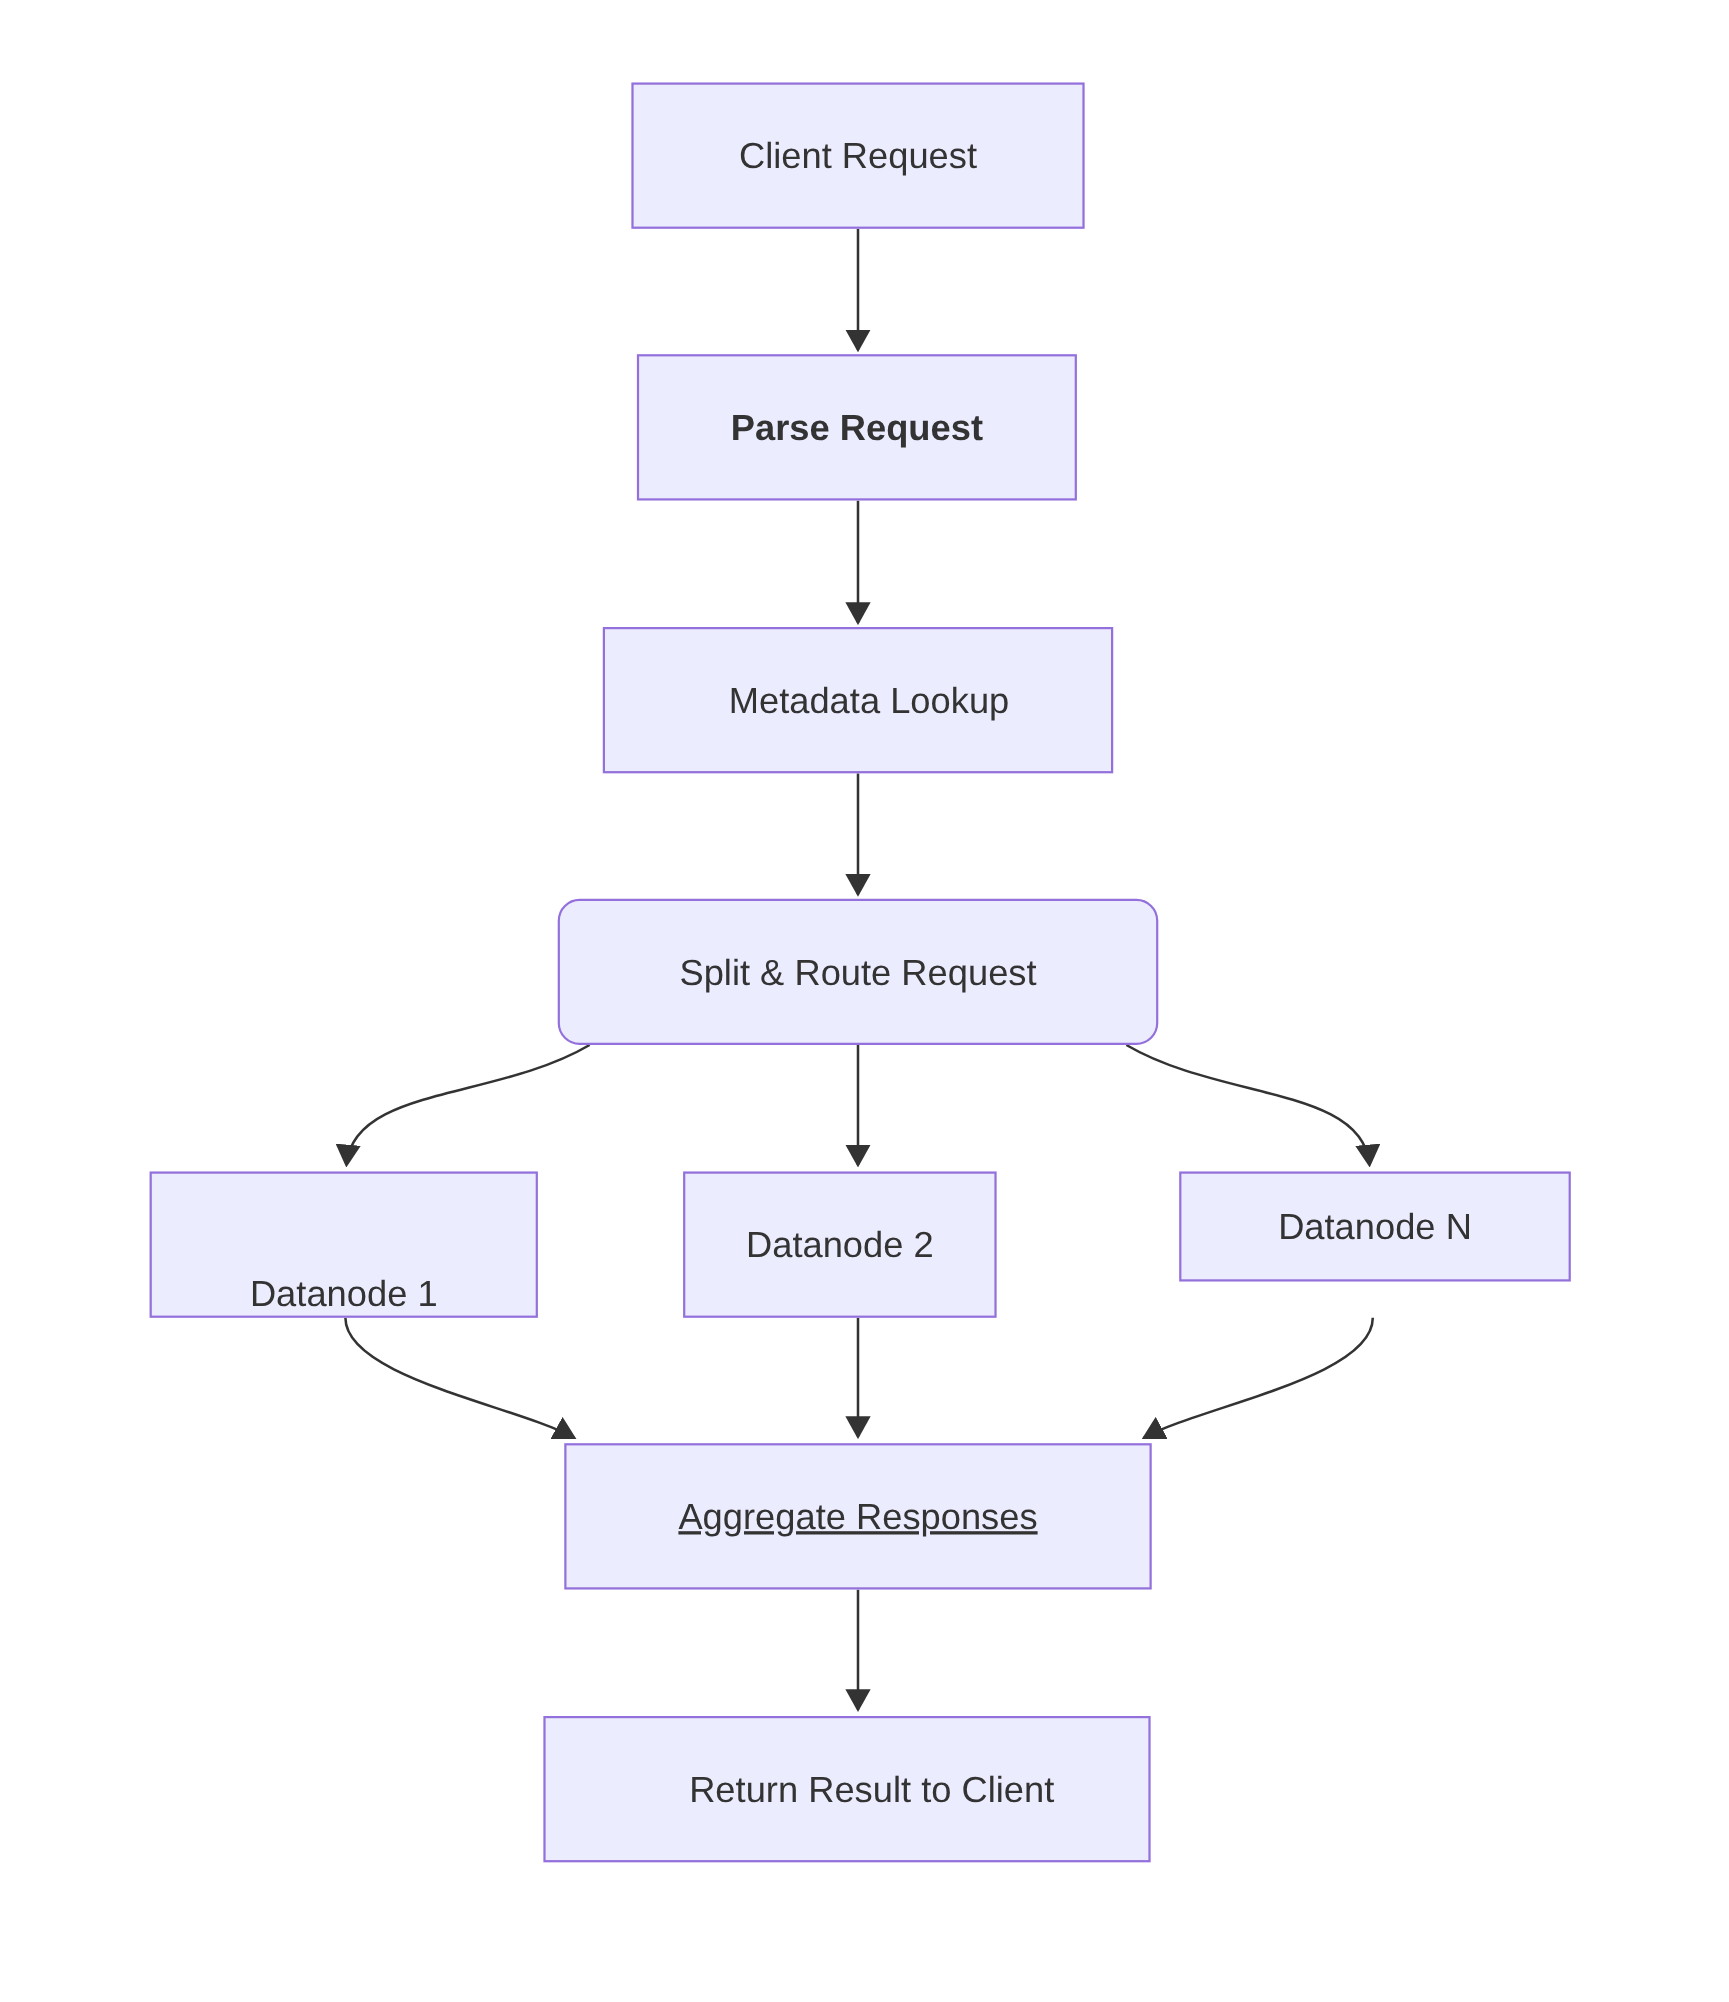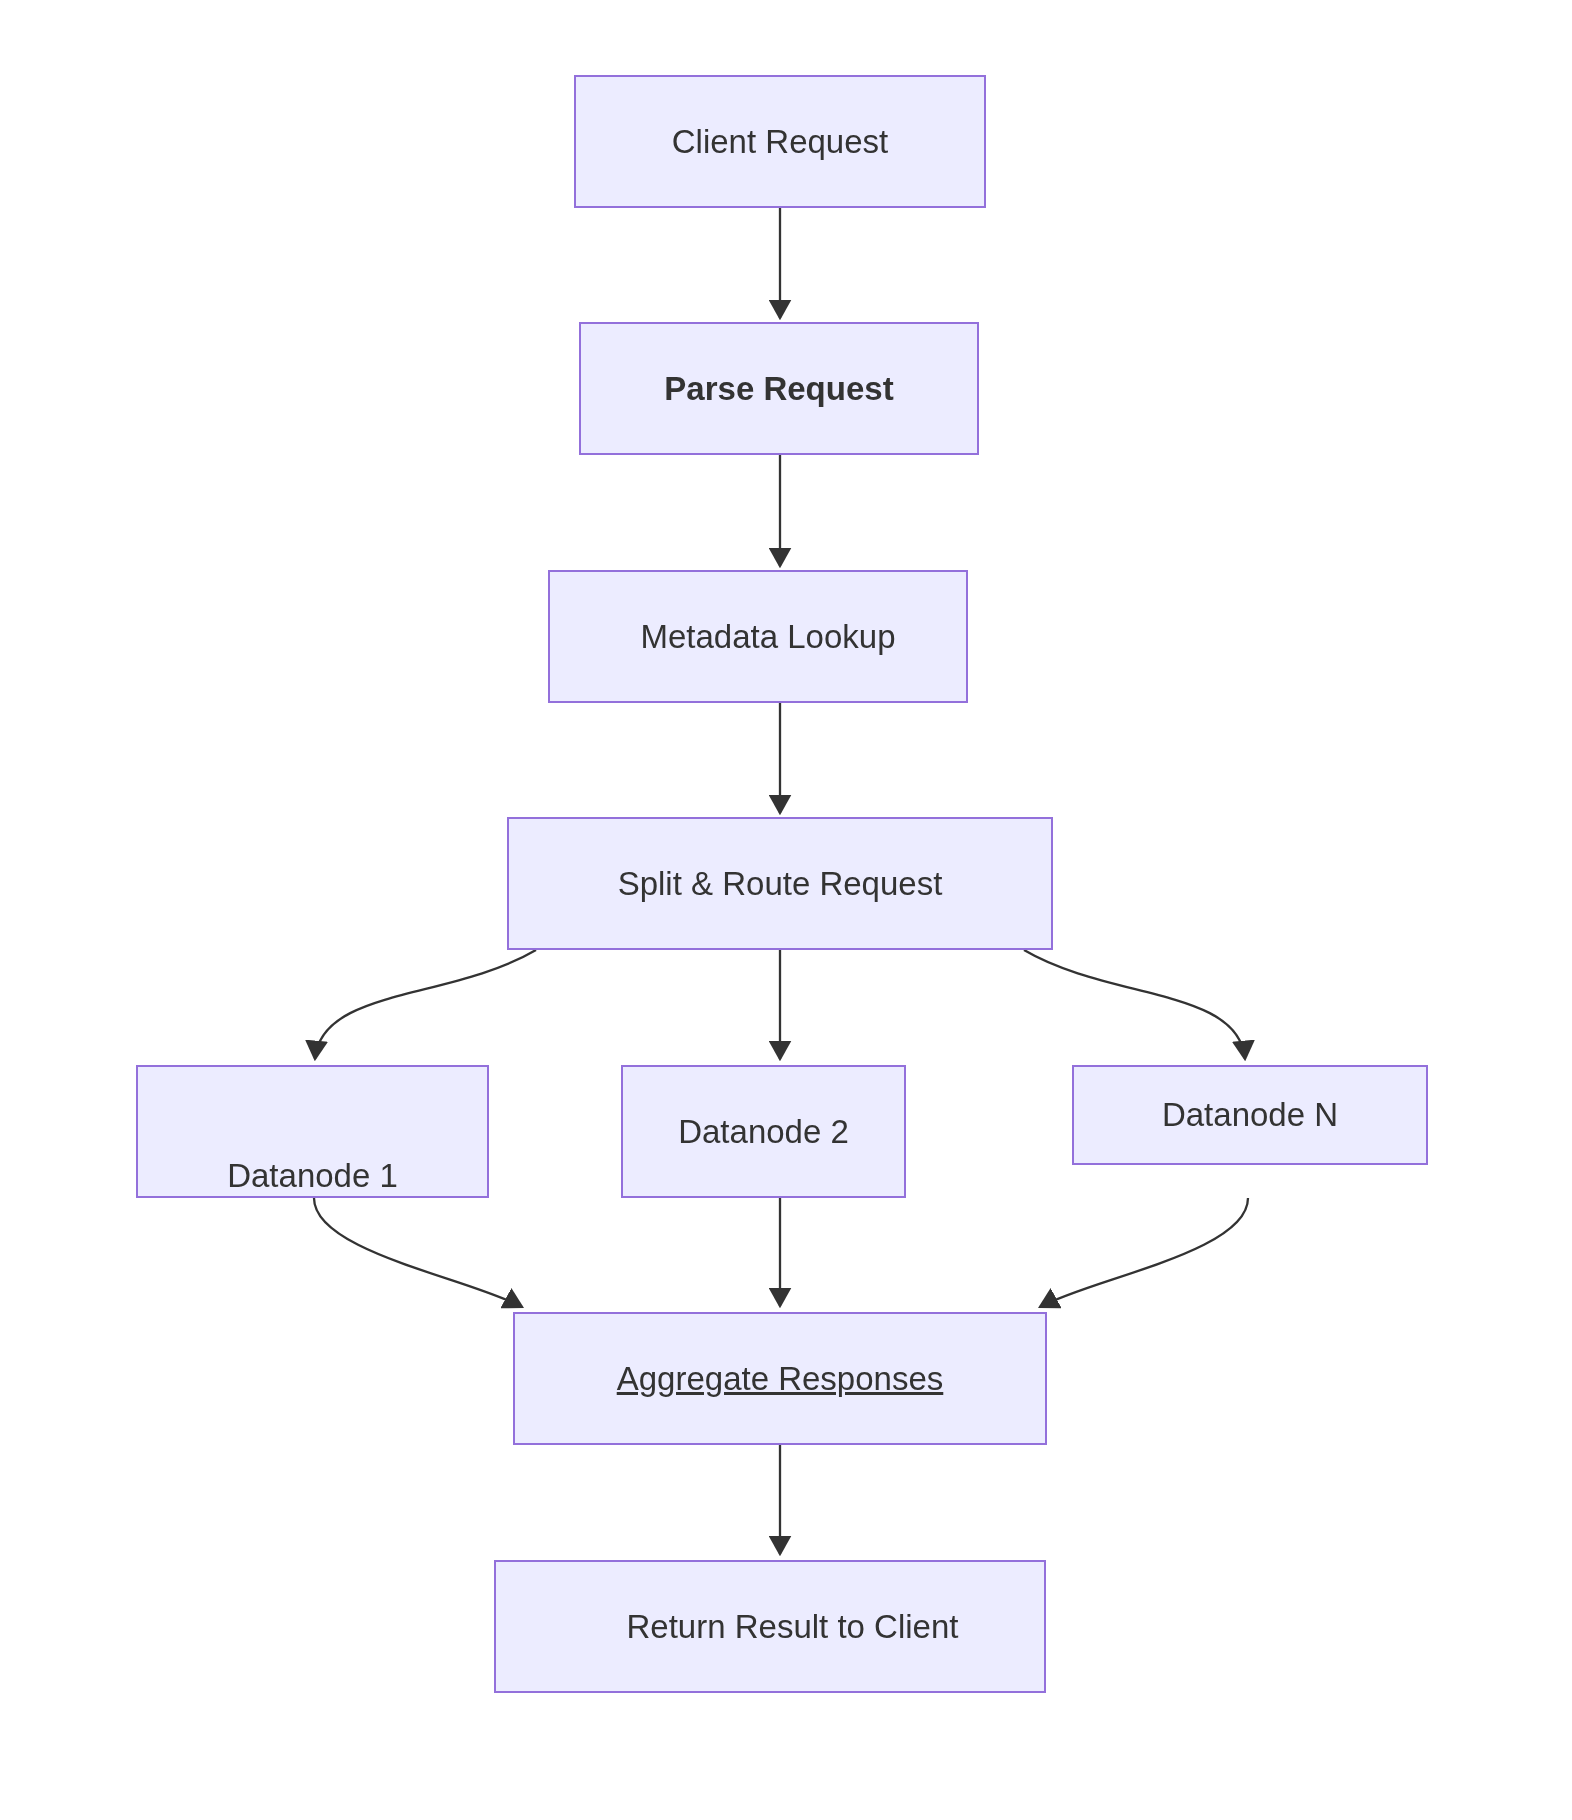--- a/index.html
+++ b/index.html
@@ -44,22 +44,22 @@
     color: var(--node-text);
     font-size: 33px;
     line-height: 1.2;
     text-align: center;
   }
   .node span { display: block; }
 
   
   #n-client   { left: 553px;  top: 75px;   width: 412px; height: 133px; }
   #n-parse    { left: 558px;  top: 322px;  width: 400px; height: 133px; font-weight: bold; }
-  #n-meta     { left: 527px;  top: 570px;  width: 420px; height: 133px; padding-left: 20px; }
-  #n-split    { left: 486px;  top: 817px;  width: 546px; height: 133px; }
+  #n-meta     { left: 527px;  top: 570px;  width: 464px; height: 133px; padding-left: 20px; }
+  #n-split    { left: 486px;  top: 817px;  width: 546px; height: 133px; border-radius: 20px; }
   #n-dn1      { left: 115px;  top: 1065px; width: 353px; height: 133px; align-items: flex-end; }
   #n-dn2      { left: 600px;  top: 1065px; width: 285px; height: 133px; }
   #n-dnn      { left: 1051px; top: 1065px; width: 356px; height: 100px; }
   #n-agg      { left: 492px;  top: 1312px; width: 534px; height: 133px; text-decoration: underline; }
   #n-return   { left: 473px;  top: 1560px; width: 552px; height: 133px; padding-left: 45px; }
 </style>
 </head>
 <body>
 
 <div class="canvas">

